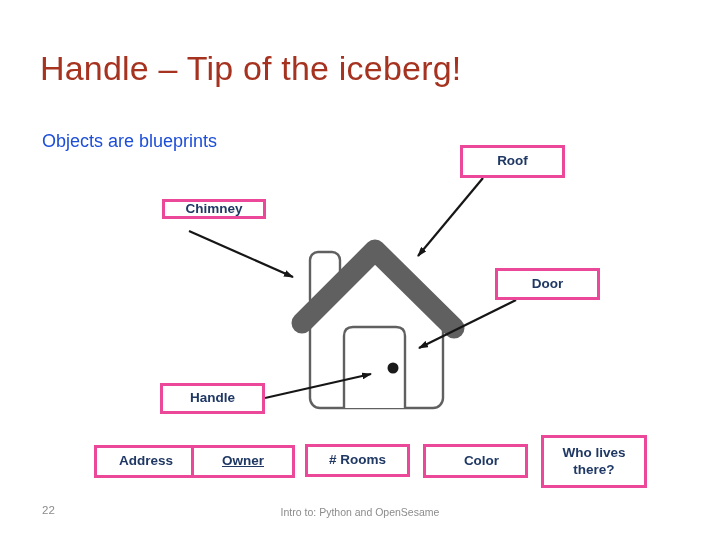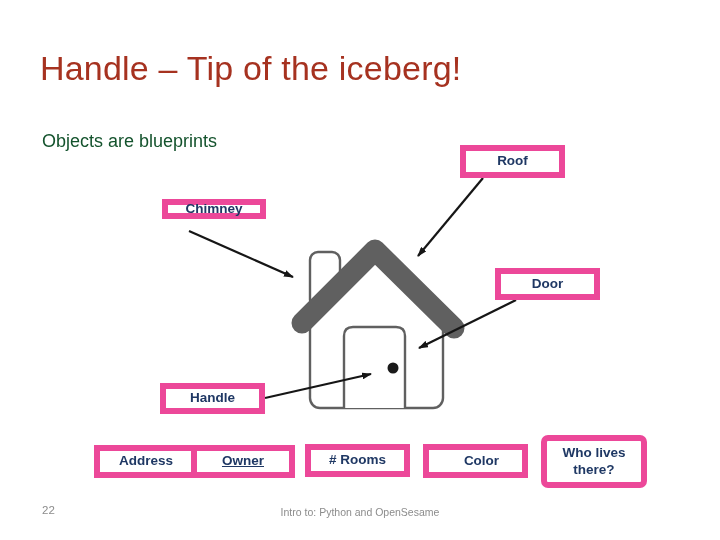--- a/index.html
+++ b/index.html
@@ -13,43 +13,43 @@
   .slide-title{
     position:absolute;left:40px;top:48px;
     font-size:34px;line-height:1.2;
     color:#a63220;
     letter-spacing:0.2px;
     white-space:nowrap;
   }
   .slide-subtitle{
     position:absolute;left:42px;top:131px;
     font-size:18px;
-    color:#14532d;
+    color:#1d4ed8;
     white-space:nowrap;
   }
   .label-box{
     position:absolute;
     box-sizing:border-box;
-    border:6px solid #ec4899;
+    border:3px solid #ec4899;
     background:#ffffff;
     display:flex;align-items:center;justify-content:center;
     text-align:center;
     font-size:13.5px;font-weight:600;
     color:#1f3864;
     line-height:1.25;
   }
   .box-roof    {left:460px;top:145px;width:105px;height:33px;}
   .box-chimney {left:162px;top:199px;width:104px;height:20px;}
   .box-door    {left:495px;top:268px;width:105px;height:32px;}
   .box-handle  {left:160px;top:383px;width:105px;height:31px;}
   .box-address {left:76px; top:445px;width:104px;height:33px;margin-left:18px;}
   .box-owner   {left:191px;top:445px;width:104px;height:33px;text-decoration:underline;}
   .box-rooms   {left:305px;top:444px;width:105px;height:33px;}
   .box-color   {left:423px;top:444px;width:105px;height:34px;padding-left:12px;}
-  .box-who     {left:541px;top:435px;width:106px;height:53px;padding:2px 10px;border-radius:7px;}
+  .box-who     {left:541px;top:435px;width:106px;height:53px;padding:2px 10px;}
   .diagram-svg{
     position:absolute;left:0;top:0;width:720px;height:540px;
   }
   .page-number{
     position:absolute;left:42px;top:504px;
     font-size:11.5px;color:#8c8c8c;
   }
   .footer-text{
     position:absolute;left:0;right:0;top:506px;
     text-align:center;

